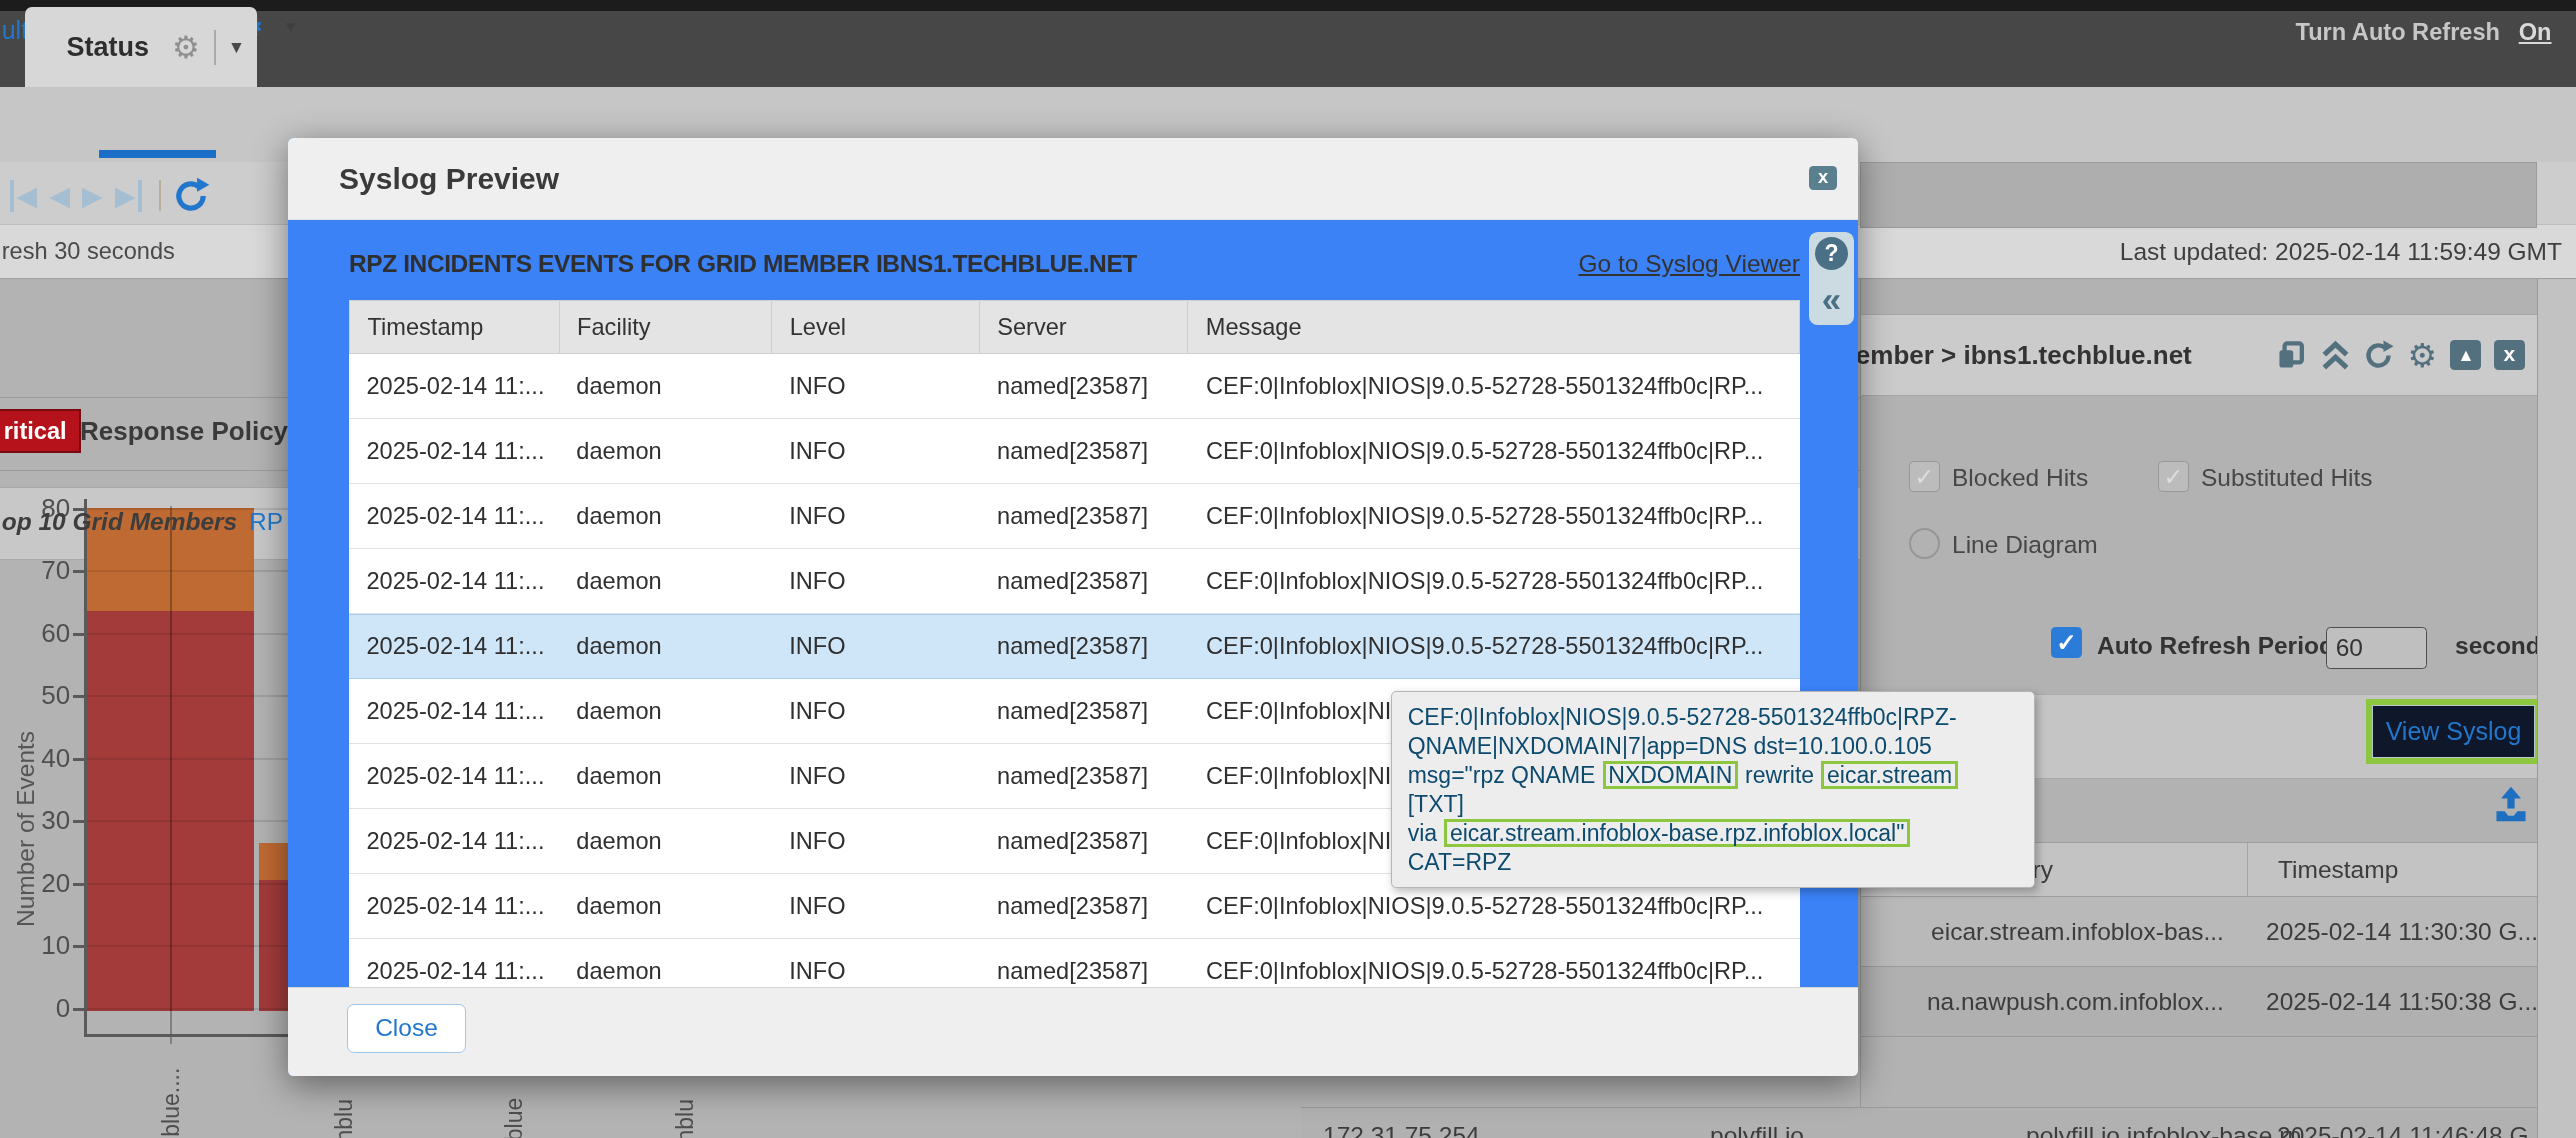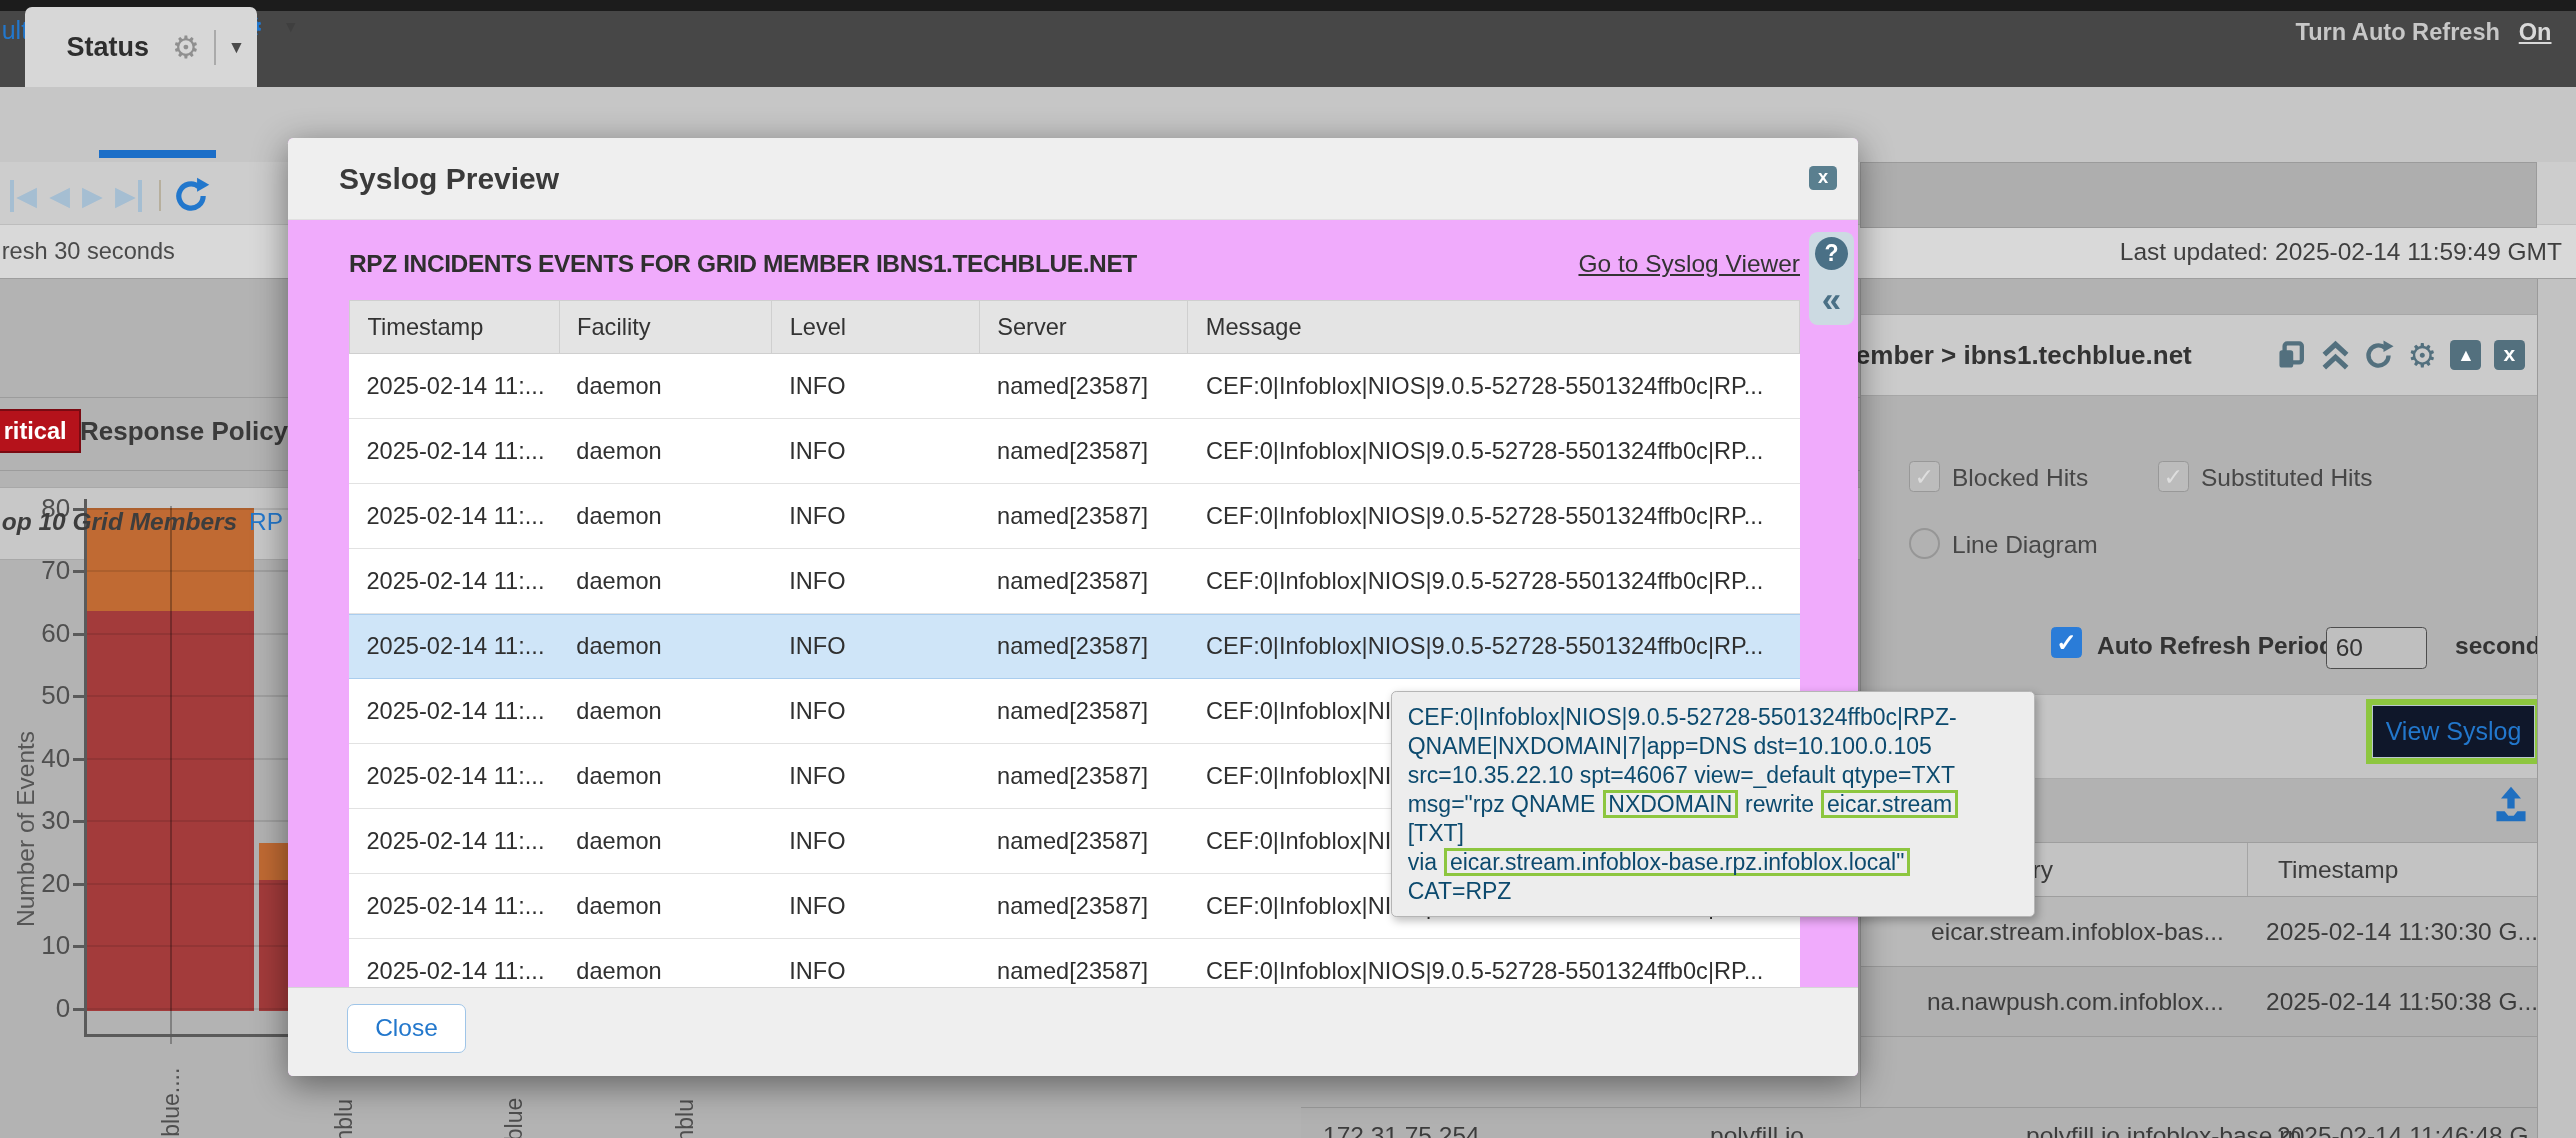--- a/index.html
+++ b/index.html
@@ -90,21 +90,21 @@
   .rw-row:nth-child(odd) { background:#b9b9b9; }
   .rw-row:nth-child(even) { background:#b0b0b0; }
   .rw-c0 { width:387px; text-align:right; padding-right:12.2px; white-space:nowrap; overflow:hidden; }
   .rw-c1 { padding-left:30px; white-space:nowrap; }
 
   
   #partial-row { left:1301px; top:1107px; width:1236px; height:31px; background:#b1b1b1; border-top:0.9px solid #9a9a9a; z-index:2; overflow:hidden; }
   #partial-row span { position:absolute; top:14px; font-size:24.5px; color:#3c3c3c; white-space:nowrap; }
 
   
-  #modal { left:288px; top:138px; width:1570px; height:938px; background:#f0abfc; border-radius:5.2px; box-shadow:0 8.7px 35px rgba(0,0,0,0.45); z-index:20; }
+  #modal { left:288px; top:138px; width:1570px; height:938px; background:#3b82f6; border-radius:5.2px; box-shadow:0 8.7px 35px rgba(0,0,0,0.45); z-index:20; }
   #m-header { position:absolute; left:0; top:0; width:1570px; height:82px; background:#efefef; border-radius:5.2px 5.2px 0 0; border-bottom:0.9px solid #e0e0e0; display:flex; align-items:center; }
   #m-title { margin-left:51px; font-size:30px; font-weight:bold; color:#3a3a3a; }
   #m-close { position:absolute; right:21px; top:28px; width:28px; height:23.6px; background:#5a7f8f; border-radius:4.4px; color:#fff; font-size:18.3px; font-weight:bold; display:flex; align-items:center; justify-content:center; cursor:pointer; padding-bottom:2.6px; }
   #m-heading { position:absolute; left:61px; top:112px; font-size:24.5px; font-weight:bold; color:#2f2f2f; letter-spacing:-0.4px; }
   #m-viewer-link { position:absolute; right:58px; top:112px; font-size:24.5px; color:#333; text-decoration:underline; cursor:pointer; }
   #m-table { position:absolute; left:61px; top:162px; width:1451px; }
   #m-thead { display:flex; height:54px; background:#e4e4e4; border:0.9px solid #cfcfcf; align-items:center; }
   #m-thead .th { font-size:23.6px; color:#333; padding-left:17.5px; border-right:0.9px solid #cfcfcf; height:100%; display:flex; align-items:center; }
   #m-thead .th:last-child { border-right:none; }
   .mrow { display:flex; height:65px; align-items:center; border-bottom:1.7px solid #e2e2e2; background:#fff; }
@@ -402,17 +402,16 @@
 </div>
 
 <div class="abs" id="helptab">
   <span id="help-q">?</span>
   <span id="help-collapse">«</span>
 </div>
 
 <div class="abs" id="tooltip">
     <div><span>CEF:0|Infoblox|NIOS|9.0.5-52728-5501324ffb0c|RPZ-</span></div>
     <div><span>QNAME|NXDOMAIN|7|app=DNS dst=10.100.0.105</span></div>
-    <div><span>src=10.35.22.10 spt=46067 view=_default qtype=TXT</span></div>
     <div><span>msg="rpz QNAME </span><span class="hl">NXDOMAIN</span><span> rewrite </span><span class="hl">eicar.stream</span><span> [TXT]</span></div>
     <div><span>via </span><span class="hl">eicar.stream.infoblox-base.rpz.infoblox.local"</span><span> CAT=RPZ</span></div>
   </div>
 
 
 </body></html>

